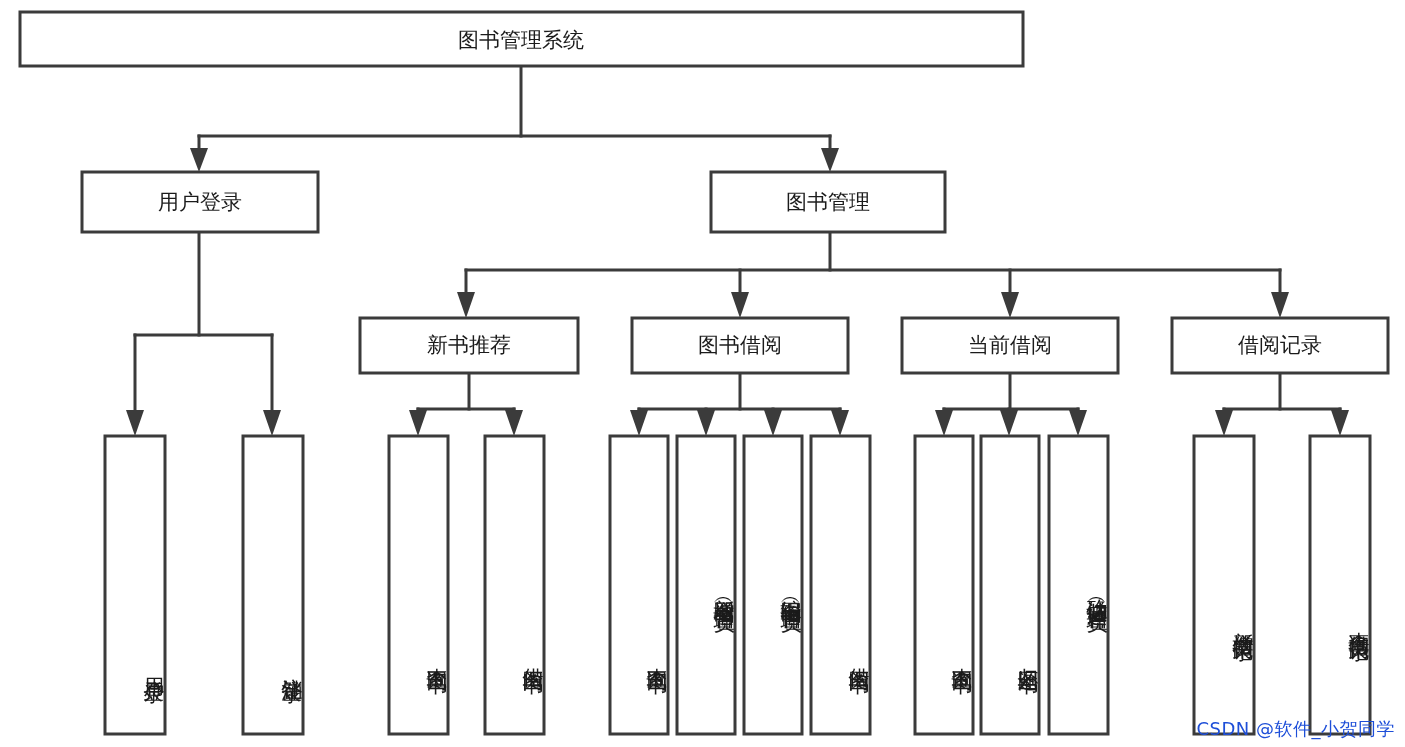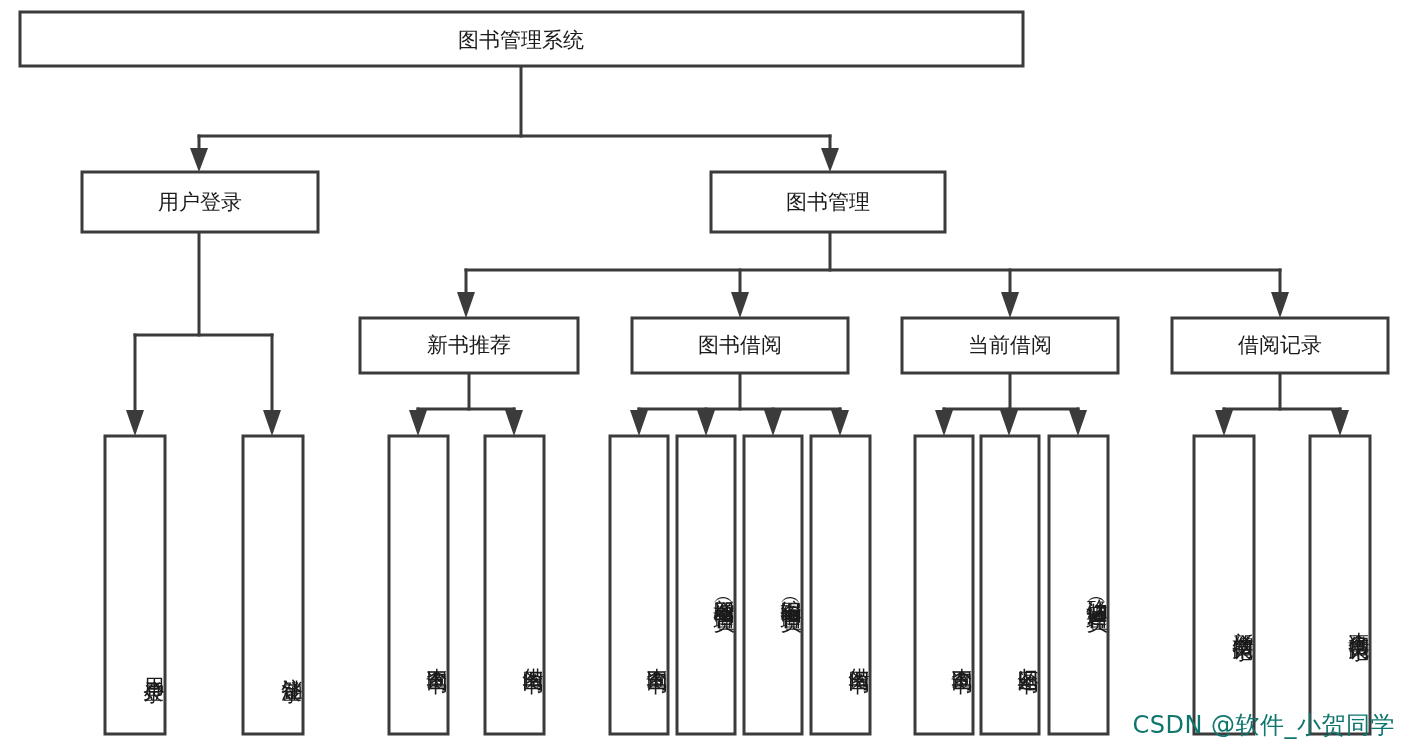--- a/index.html
+++ b/index.html
@@ -57,22 +57,22 @@
     align-items: flex-start;
     justify-content: center;
     white-space: nowrap;
     pointer-events: none;
   }
   .watermark {
     position: absolute;
     right: 10px;
     bottom: 6px;
     font-family: "DejaVu Sans", "Liberation Sans", sans-serif;
-    font-size: 24px;
-    color: #0f766e;
+    font-size: 18px;
+    color: #1d4ed8;
     letter-spacing: 0.5px;
     white-space: nowrap;
   }
 </style>
 </head>
 <body>
 
 <div id="page">
 
   <svg class="diagram" viewBox="0 0 1405 747">

